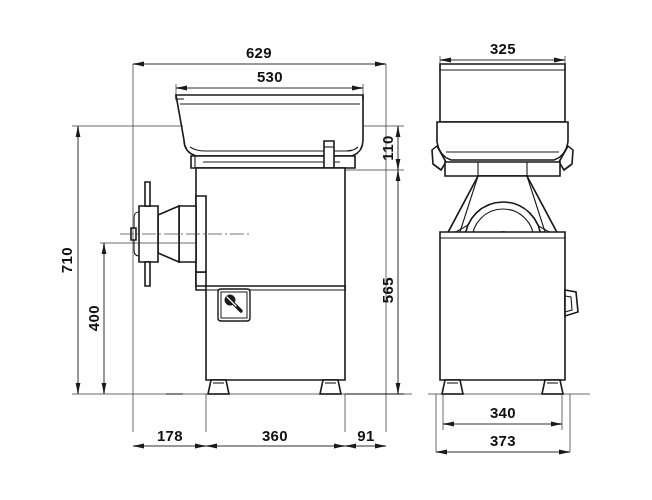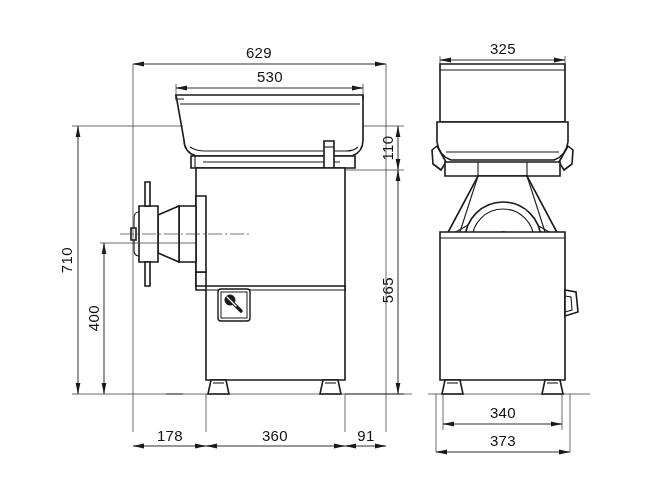--- a/index.html
+++ b/index.html
@@ -9,20 +9,21 @@
   }
   body {
     font-family: "Liberation Sans", sans-serif;
   }
   #drawing-root {
     position: relative;
     width: 652px;
     height: 500px;
     background: #ffffff;
     overflow: hidden;
+    font-weight: bold;
   }
   svg.cad {
     display: block;
     width: 652px;
     height: 500px;
   }
   .outline {
     fill: #ffffff;
     stroke: #1a1a1a;
     stroke-width: 1.6;

